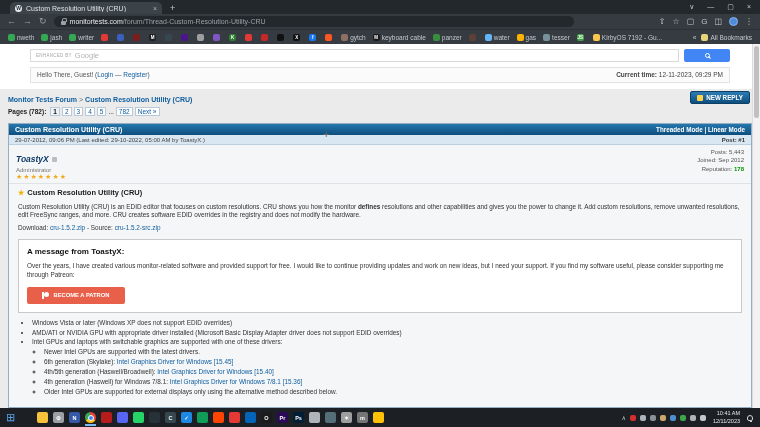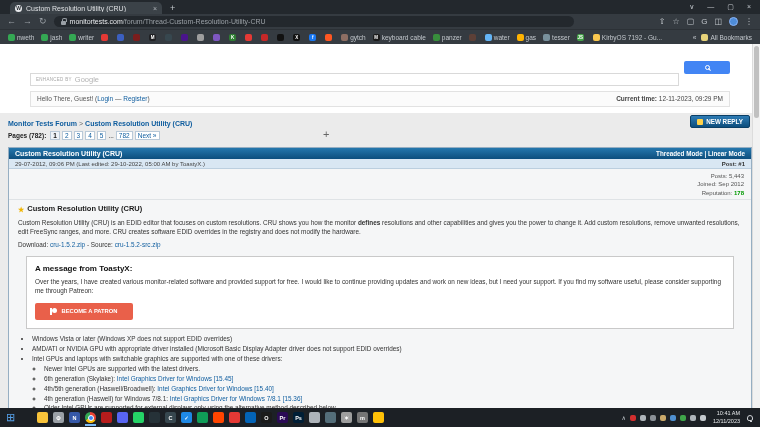--- a/index.html
+++ b/index.html
@@ -33,21 +33,21 @@
   .bm-dot { width:7px; height:7px; border-radius:2px; background:#888; flex:none; color:#fff; font-size:4.5px;
             line-height:7px; text-align:center; font-weight:bold; }
   .bm-right { margin-left:auto; display:flex; align-items:center; gap:5px; flex:none; }
 
   
   .page { position:absolute; top:44px; left:0; right:0; bottom:19px; background:#ebebeb; overflow:hidden; }
   .scrollbar { position:absolute; top:0; right:0; bottom:0; width:8px; background:#f2f2f2; border-left:1px solid #dcdcdc; }
   .thumb { position:absolute; top:2px; left:1px; width:5px; height:72px; background:#c0c0c0; border-radius:3px; }
   .white-top { background:#fff; padding:5px 30px 0 30px; }
   .search-row { display:flex; align-items:center; }
-  .search-box { width:650px; height:13px; border:1px solid #d9d9d9; display:flex; align-items:center; gap:3px; padding:0 5px; background:#fff;margin-top:24px; }
+  .search-box { width:650px; height:13px; border:1px solid #d9d9d9; display:flex; align-items:center; gap:3px; padding:0 5px; background:#fff; }
   .enhanced { font-size:4.5px; color:#a8a8a8; letter-spacing:.3px; }
   .google { font-size:7.5px; color:#b3b3b3; }
   .search-btn { width:46px; height:13px; margin-left:5px; background:#4285f4; border-radius:2px;
                 display:flex; align-items:center; justify-content:center; color:#fff; }
   .mag { width:5px; height:5px; border:1px solid currentColor; border-radius:50%; position:relative; display:inline-block; }
   .mag::after { content:''; position:absolute; width:3px; height:1px; background:currentColor; right:-2px; bottom:-1px; transform:rotate(45deg); }
   .welcome-row { margin-top:5px; border:1px solid #e2e2e2; background:#fbfbfb; padding:3px 6px 4px 6px;
                  display:flex; font-size:6.5px; color:#555; }
   .welcome-row .right { margin-left:auto; color:#444; }
   a.lnk { color:#0d5c9e; text-decoration:none; }
@@ -77,21 +77,21 @@
   .author-name { font-size:8.5px; font-weight:bold; font-style:italic; color:#0d3a66; display:inline-block; }
   .status-ico { display:inline-block; width:5px; height:5px; background:#b9bec3; border-radius:1px; margin-left:3px; }
   .role { font-size:6px; color:#777; margin-top:1px; }
   .stars { font-size:7px; color:#f0a918; letter-spacing:1px; }
   .stats { margin-left:auto; text-align:right; font-size:6px; color:#555; line-height:1.4; }
   .rep { color:#090; font-weight:bold; }
   .post-body { padding:4px 9px 10px 9px; font-size:6.4px; color:#333; line-height:1.4; }
   .post-title { display:flex; align-items:center; gap:3px; font-size:7.5px; font-weight:bold; color:#1a1a1a; }
   .star { color:#f0b400; font-size:7px; }
   .para { margin-top:4px; }
-  .msg-box { margin:6px 8px; background:#fff; border:1px solid #c9c9c9; padding:6px 8px 8px 8px; }
+  .msg-box { margin:6px 0; background:#fff; border:1px solid #c9c9c9; padding:6px 8px 8px 8px; }
   .msg-title { font-size:8px; font-weight:bold; color:#111; }
   .patreon-btn { margin-top:7px; width:98px; height:17px; background:#e9604a; border-radius:2px; color:#fff;
                  font-size:5.8px; font-weight:bold; display:flex; align-items:center; justify-content:center; gap:4px; }
   .pat-icon { width:7px; height:7px; position:relative; }
   .pat-icon::before { content:''; position:absolute; left:0; top:0; width:2px; height:7px; background:#fff; }
   .pat-icon::after { content:''; position:absolute; right:0; top:.5px; width:5px; height:5px; border-radius:50%; background:#fff; }
   .section-h { margin-top:8px; font-size:8px; font-weight:bold; color:#111; }
   ul.req { margin:4px 0 0 14px; }
   ul.req li, ol.steps li, ul.sub li { margin-top:1px; }
   ul.sub { margin:1px 0 0 12px; }
@@ -321,20 +321,25 @@
       <div class="panel-header">
         <span class="title">Custom Resolution Utility (CRU)</span>
         <span class="modes">Threaded Mode | Linear Mode</span>
       </div>
       <div class="panel-datebar">
         <span>29-07-2012, 09:06 PM (Last edited: 29-10-2022, 05:00 AM by ToastyX.)</span>
         <span class="right">Post: #1</span>
       </div>
 
       <div class="post-top">
+        <div>
+          <span class="author-name">ToastyX</span><span class="status-ico"></span>
+          <div class="role">Administrator</div>
+          <div class="stars">★★★★★★★</div>
+        </div>
         <div class="stats">
           <div>Posts: 5,443</div>
           <div>Joined: Sep 2012</div>
           <div><span>Reputation: </span><span class="rep">178</span></div>
         </div>
       </div>
 
       <div class="post-body">
         <div class="post-title">
           <span class="star">★</span>

